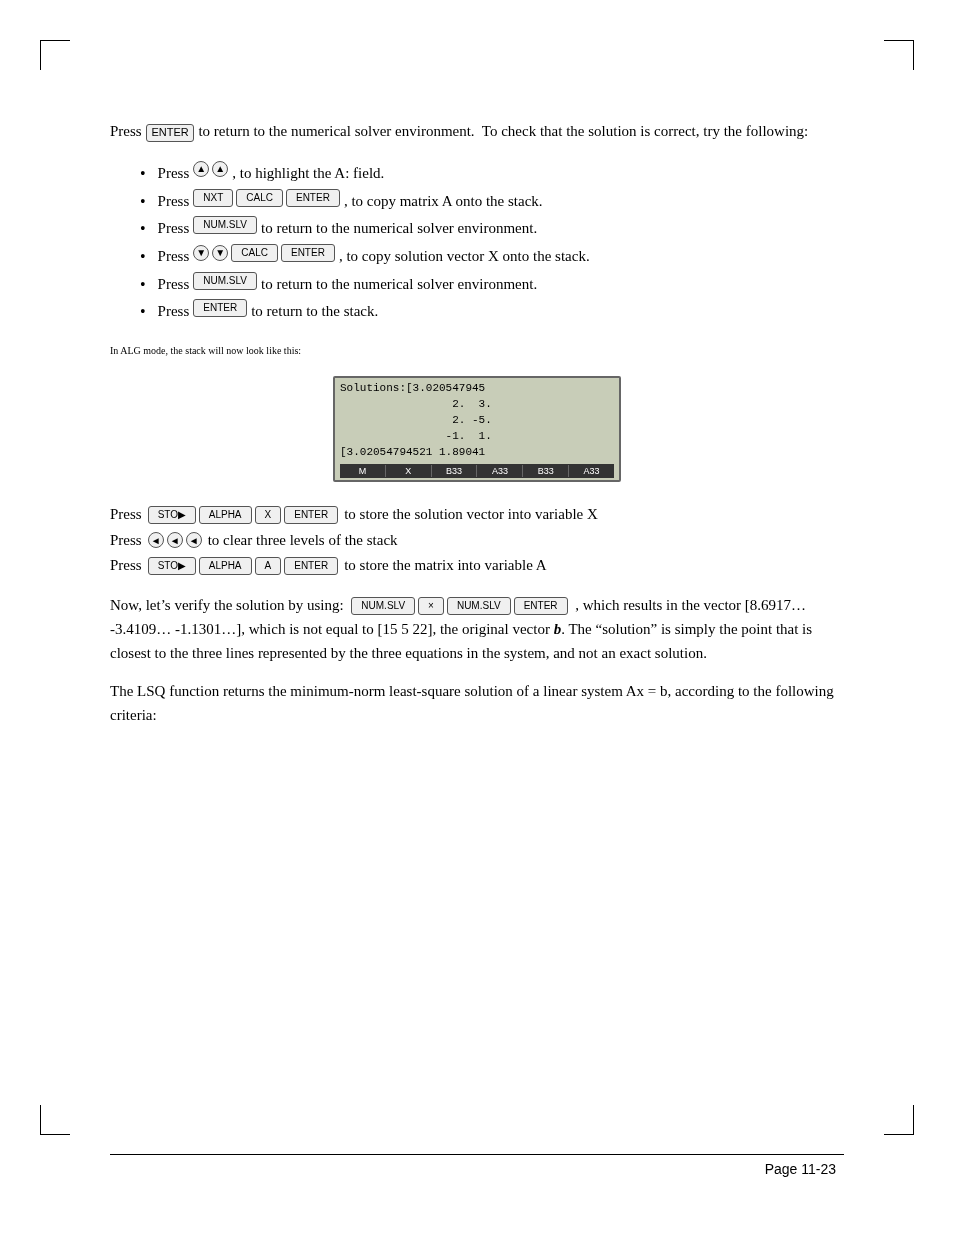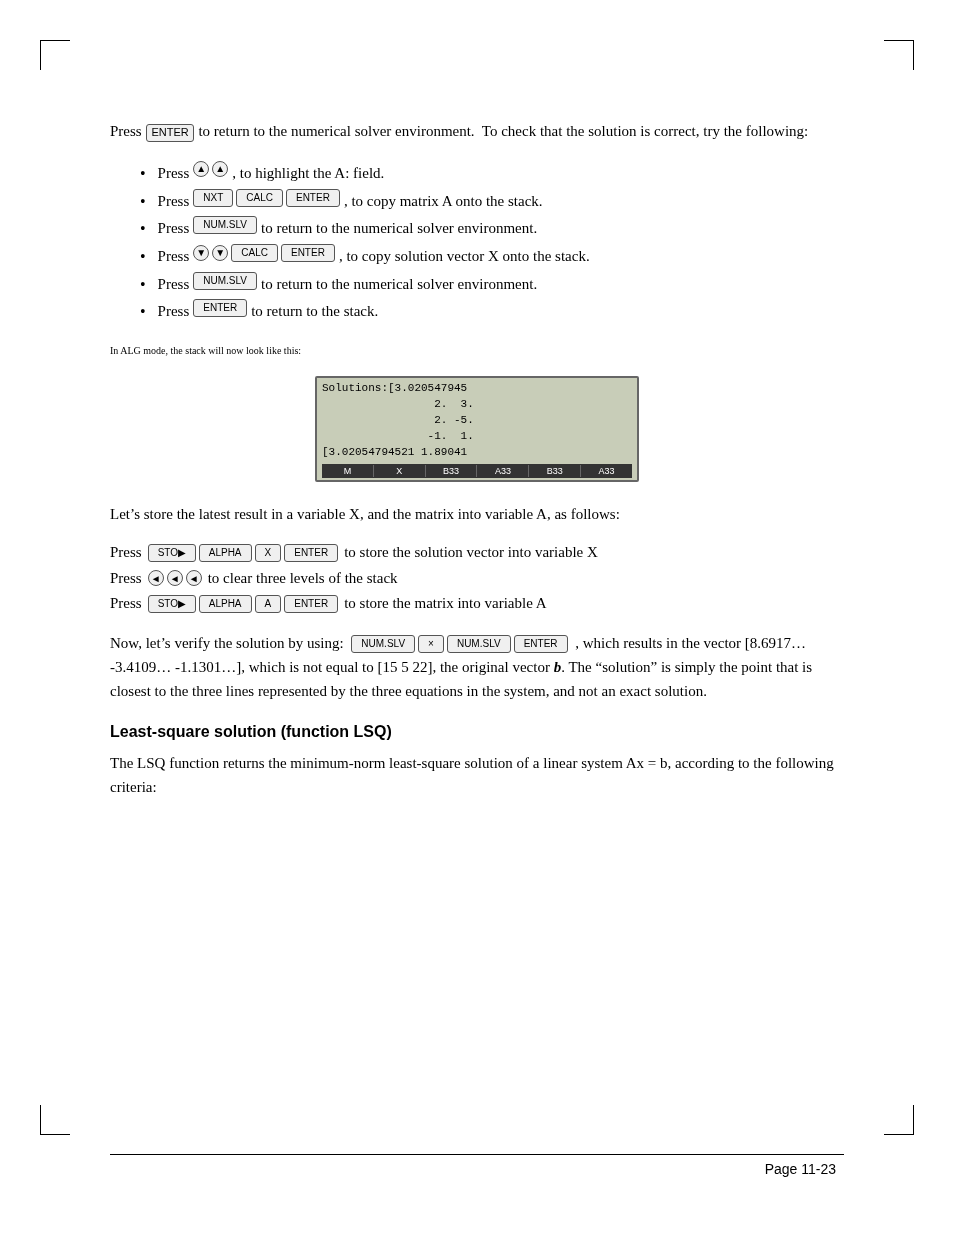--- a/index.html
+++ b/index.html
@@ -181,21 +181,21 @@
     .italic { font-style: italic; }
 
     
     .screen-wrapper {
       display: flex;
       justify-content: center;
       margin: 16px 0 20px 0;
     }
 
     .hp-screen {
-      width: 324px;
+      width: 288px;
       background: #c8cdb8;
       border: 2px solid #666;
       border-radius: 2px;
       font-family: 'Courier New', monospace;
       font-size: 11px;
       padding: 3px 5px 2px 5px;
       color: #000;
     }
 
     .hp-screen-line {
@@ -312,21 +312,20 @@
           <span class="hp-softkey">M</span>
           <span class="hp-softkey">X</span>
           <span class="hp-softkey">B33</span>
           <span class="hp-softkey">A33</span>
           <span class="hp-softkey">B33</span>
           <span class="hp-softkey">A33</span>
         </div>
       </div>
     </div>
 
-    <p class="body-text">Let’s store the latest result in a variable X, and the matrix into variable A, as follows:</p>
 
     <div class="store-section">
       <div class="store-line">
         Press
         <span class="key-combo" style="margin:0 3px;">
           <span class="key-btn small">STO▶</span>
           <span class="key-btn small">ALPHA</span>
           <span class="key-btn small">X</span>
           <span class="key-btn small">ENTER</span>
         </span>
@@ -357,21 +356,20 @@
       Now, let’s verify the solution by using:
       <span class="key-combo" style="margin:0 3px;">
         <span class="key-btn small">NUM.SLV</span>
         <span class="key-btn small">×</span>
         <span class="key-btn small">NUM.SLV</span>
         <span class="key-btn small">ENTER</span>
       </span>
       , which results in the vector [8.6917… -3.4109… -1.1301…], which is not equal to [15 5 22], the original vector <span class="bold italic">b</span>. The “solution” is simply the point that is closest to the three lines represented by the three equations in the system, and not an exact solution.
     </p>
 
-    <h2 class="section-heading">Least-square solution (function LSQ)</h2>
 
     <p class="section-body">The LSQ function returns the minimum-norm least-square solution of a linear system Ax = b, according to the following criteria:</p>
 
   </div>
 
   <div class="footer-line"></div>
   <div class="footer-text">Page 11-23</div>
 
 </div>
 

